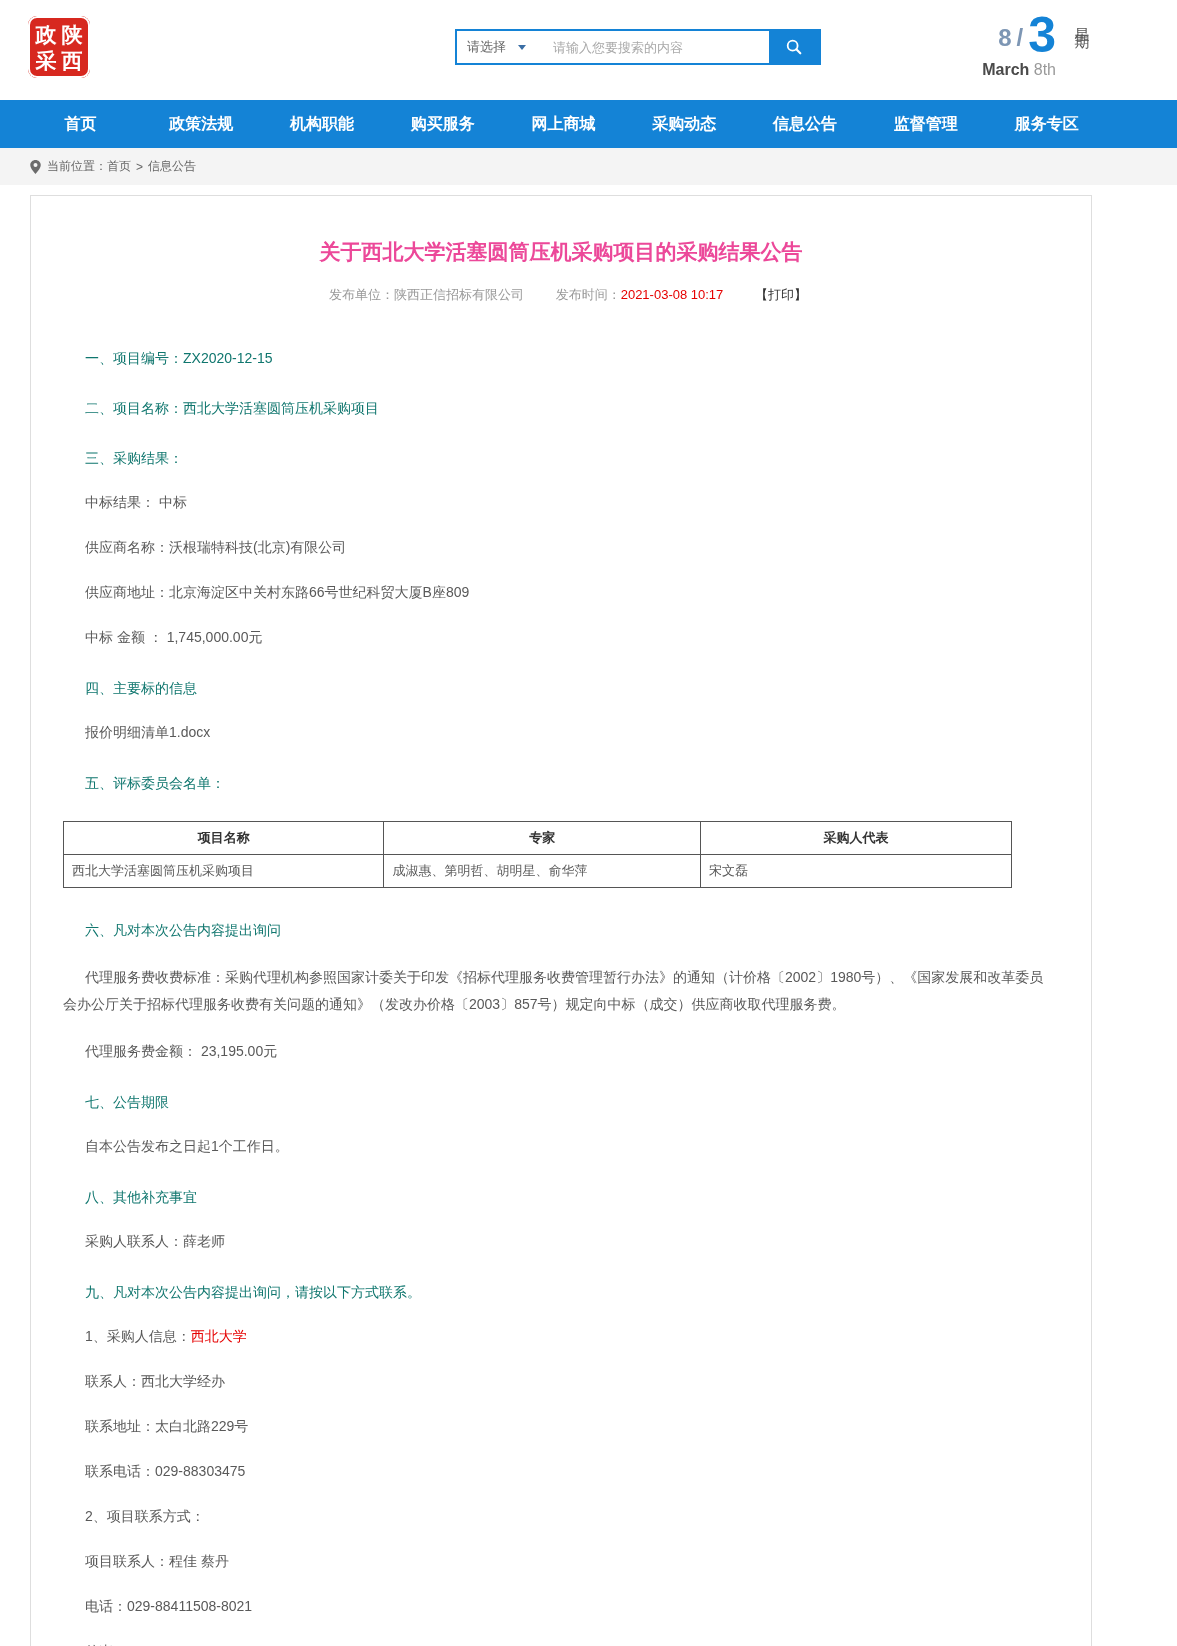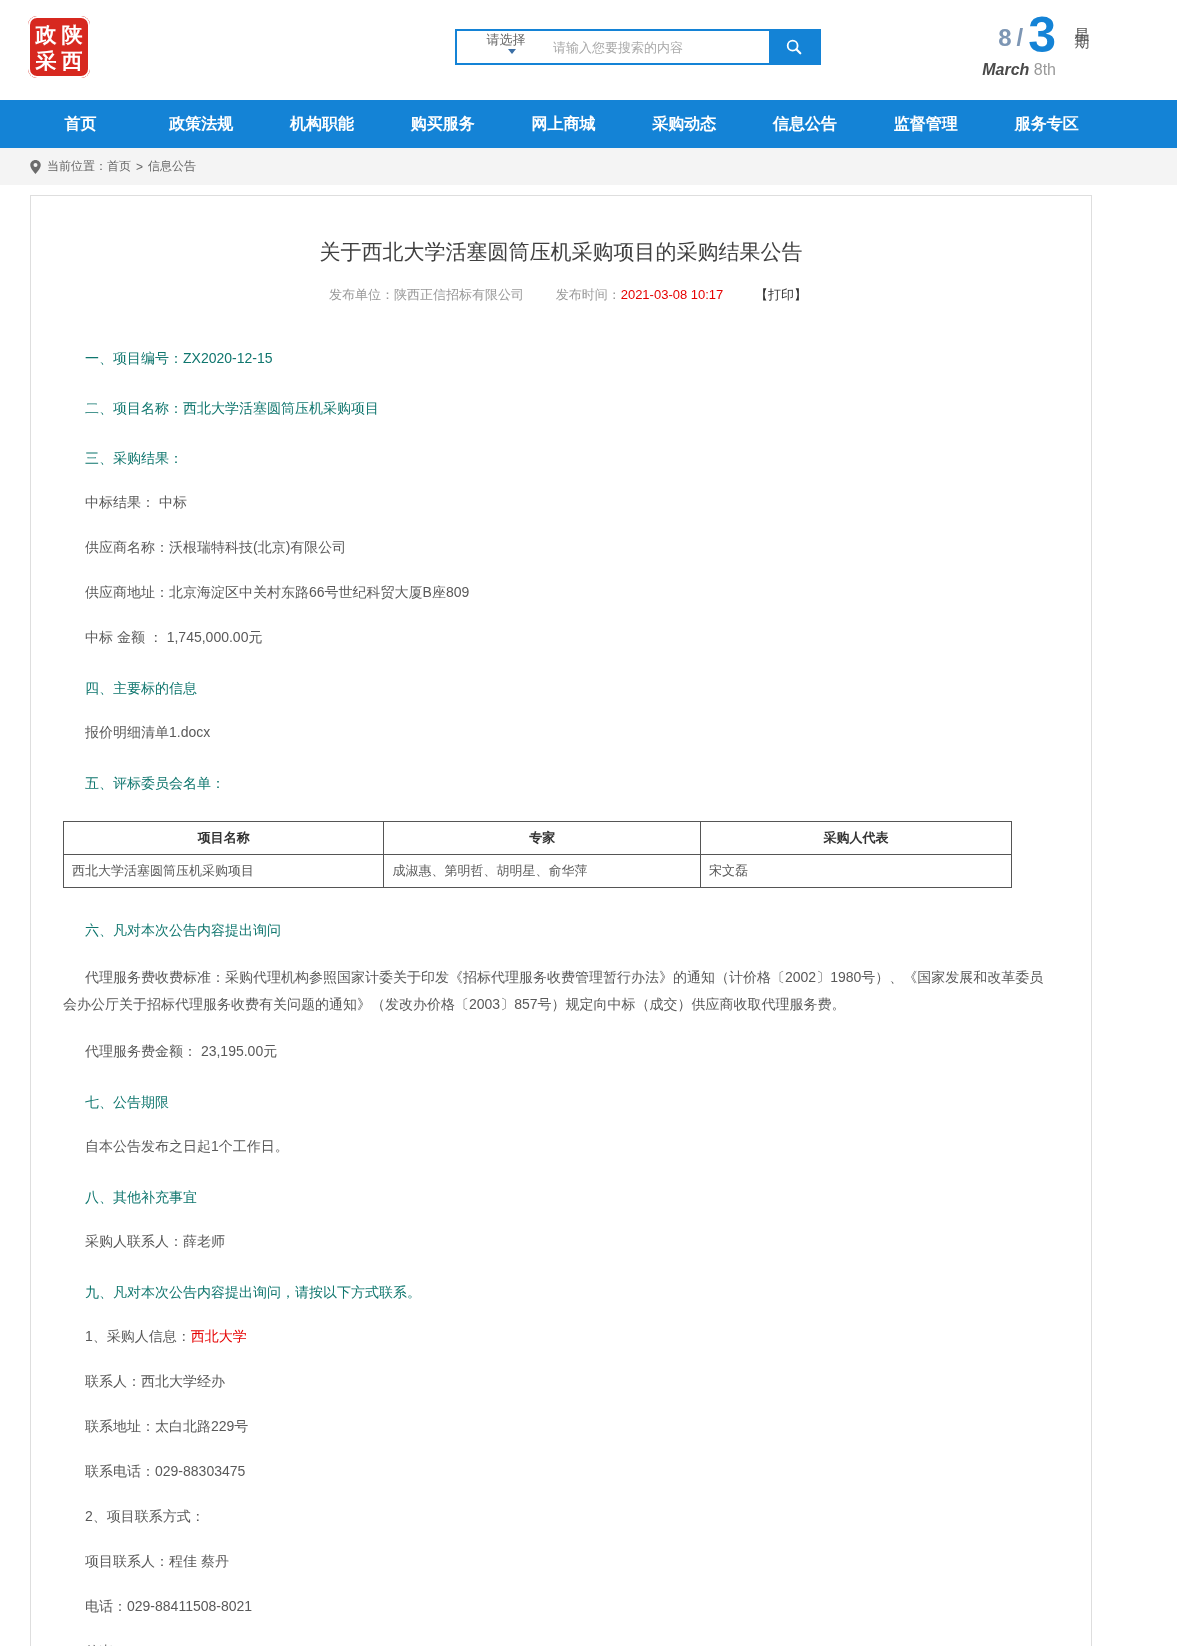--- a/index.html
+++ b/index.html
@@ -8,49 +8,49 @@
   
   .header { position:relative; height:100px; background:#fff; }
   .logo-row { position:absolute; left:28px; top:16px; display:flex; align-items:center; }
   .seal { width:62px; height:62px; background:#d7281f; border-radius:9px; display:grid; grid-template-columns:1fr 1fr; align-items:center; justify-items:center; padding:5px; box-shadow:inset 0 0 0 2px #fff, inset 0 0 0 5px #d7281f; }
   .seal span { color:#fff; font-weight:bold; font-size:21px; line-height:1; }
   .site-names { margin-left:15px; }
   .site-name { font-size:23px; font-weight:bold; color:#3f3f3f; letter-spacing:7px; }
   .site-sub { font-size:17px; font-weight:bold; color:#3f3f3f; letter-spacing:2.5px; margin-top:7px; }
 
   .search-box { position:absolute; left:455px; top:29px; display:flex; height:36px; border:2px solid #1483d6; background:#fff; width:366px; }
-  .search-select { display:flex; align-items:center; width:88px; padding-left:10px; font-size:13px; color:#666; cursor:pointer;flex-direction:column; }
+  .search-select { display:flex; align-items:center; width:88px; padding-left:10px; font-size:13px; color:#666; cursor:pointer; }
   .caret { width:0; height:0; border-left:4px solid transparent; border-right:4px solid transparent; border-top:5px solid #3a6ea5; margin-left:12px; }
   .search-input { flex:1; border:none; outline:none; font-size:13px; color:#333; padding:0 8px; font-family:inherit; }
   .search-input::placeholder { color:#a9a9a9; }
   .search-btn { width:50px; background:#1483d6; border:none; display:flex; align-items:center; justify-content:center; cursor:pointer; }
 
   .date-wrap { position:absolute; right:86px; top:14px; display:flex; }
   .date-nums { display:flex; align-items:flex-end; justify-content:flex-end; }
   .d-small { font-size:24px; font-weight:bold; color:#7d96b4; line-height:1; padding-bottom:7px; }
   .d-sep { font-size:24px; font-weight:bold; color:#7d96b4; line-height:1; padding-bottom:7px; margin:0 5px; }
   .d-big { font-size:50px; font-weight:bold; color:#1483d6; line-height:0.85; }
   .date-words { margin-top:4px; font-size:16px; text-align:right; white-space:nowrap; }
-  .d-month { font-weight:bold; color:#4a4a4a;font-style:italic; }
+  .d-month { font-weight:bold; color:#4a4a4a; }
   .d-ord { color:#999; }
   .weekday { margin-left:16px; writing-mode:vertical-lr; text-orientation:upright; font-size:15px; color:#555; letter-spacing:6px; padding-top:2px; }
 
   
   .nav { height:48px; background:#1483d6; display:flex; padding:0 70px 0 20px; }
   .nav-item { flex:1; text-align:center; line-height:48px; color:#fff; font-size:16px; font-weight:bold; cursor:pointer; white-space:nowrap; }
 
   
   .breadcrumb { height:37px; background:#f4f4f4; display:flex; align-items:center; padding-left:30px; font-size:12px; color:#666; }
   .breadcrumb .pin { margin-right:6px; display:flex; }
   .breadcrumb a { color:#666; text-decoration:none; cursor:pointer; }
   .bc-sep { margin:0 5px; }
 
   
   .panel { margin:10px 0 0 30px; width:1062px; background:#fff; border:1px solid #dedede; padding-bottom:58px; }
-  .art-title { text-align:center; font-size:21px; font-weight:normal; color:#404040; margin-top:42px; padding:0 40px; }
+  .art-title { text-align:center; font-size:21px; font-weight:bold; color:#ec4899; margin-top:42px; padding:0 40px; }
   .art-meta { text-align:center; margin-top:20px; font-size:13px; color:#999; }
   .art-meta .seg { margin:0 14px; }
   .meta-time { color:#e60000; }
   .print-btn { color:#333; cursor:pointer; margin-left:14px; }
 
   .art-body { margin-top:46px; padding:0 45px 0 32px; font-size:14px; color:#595959; }
   .art-body .h { font-weight:normal; color:#0f766e; padding-left:22px; margin:32px 0 24px; }
   .art-body .p { padding-left:22px; margin:24px 0; line-height:1.5; }
   .art-body .p-wrap { text-indent:22px; padding-left:0; margin:24px 0; line-height:1.9; }
   .red { color:#e60000; }

